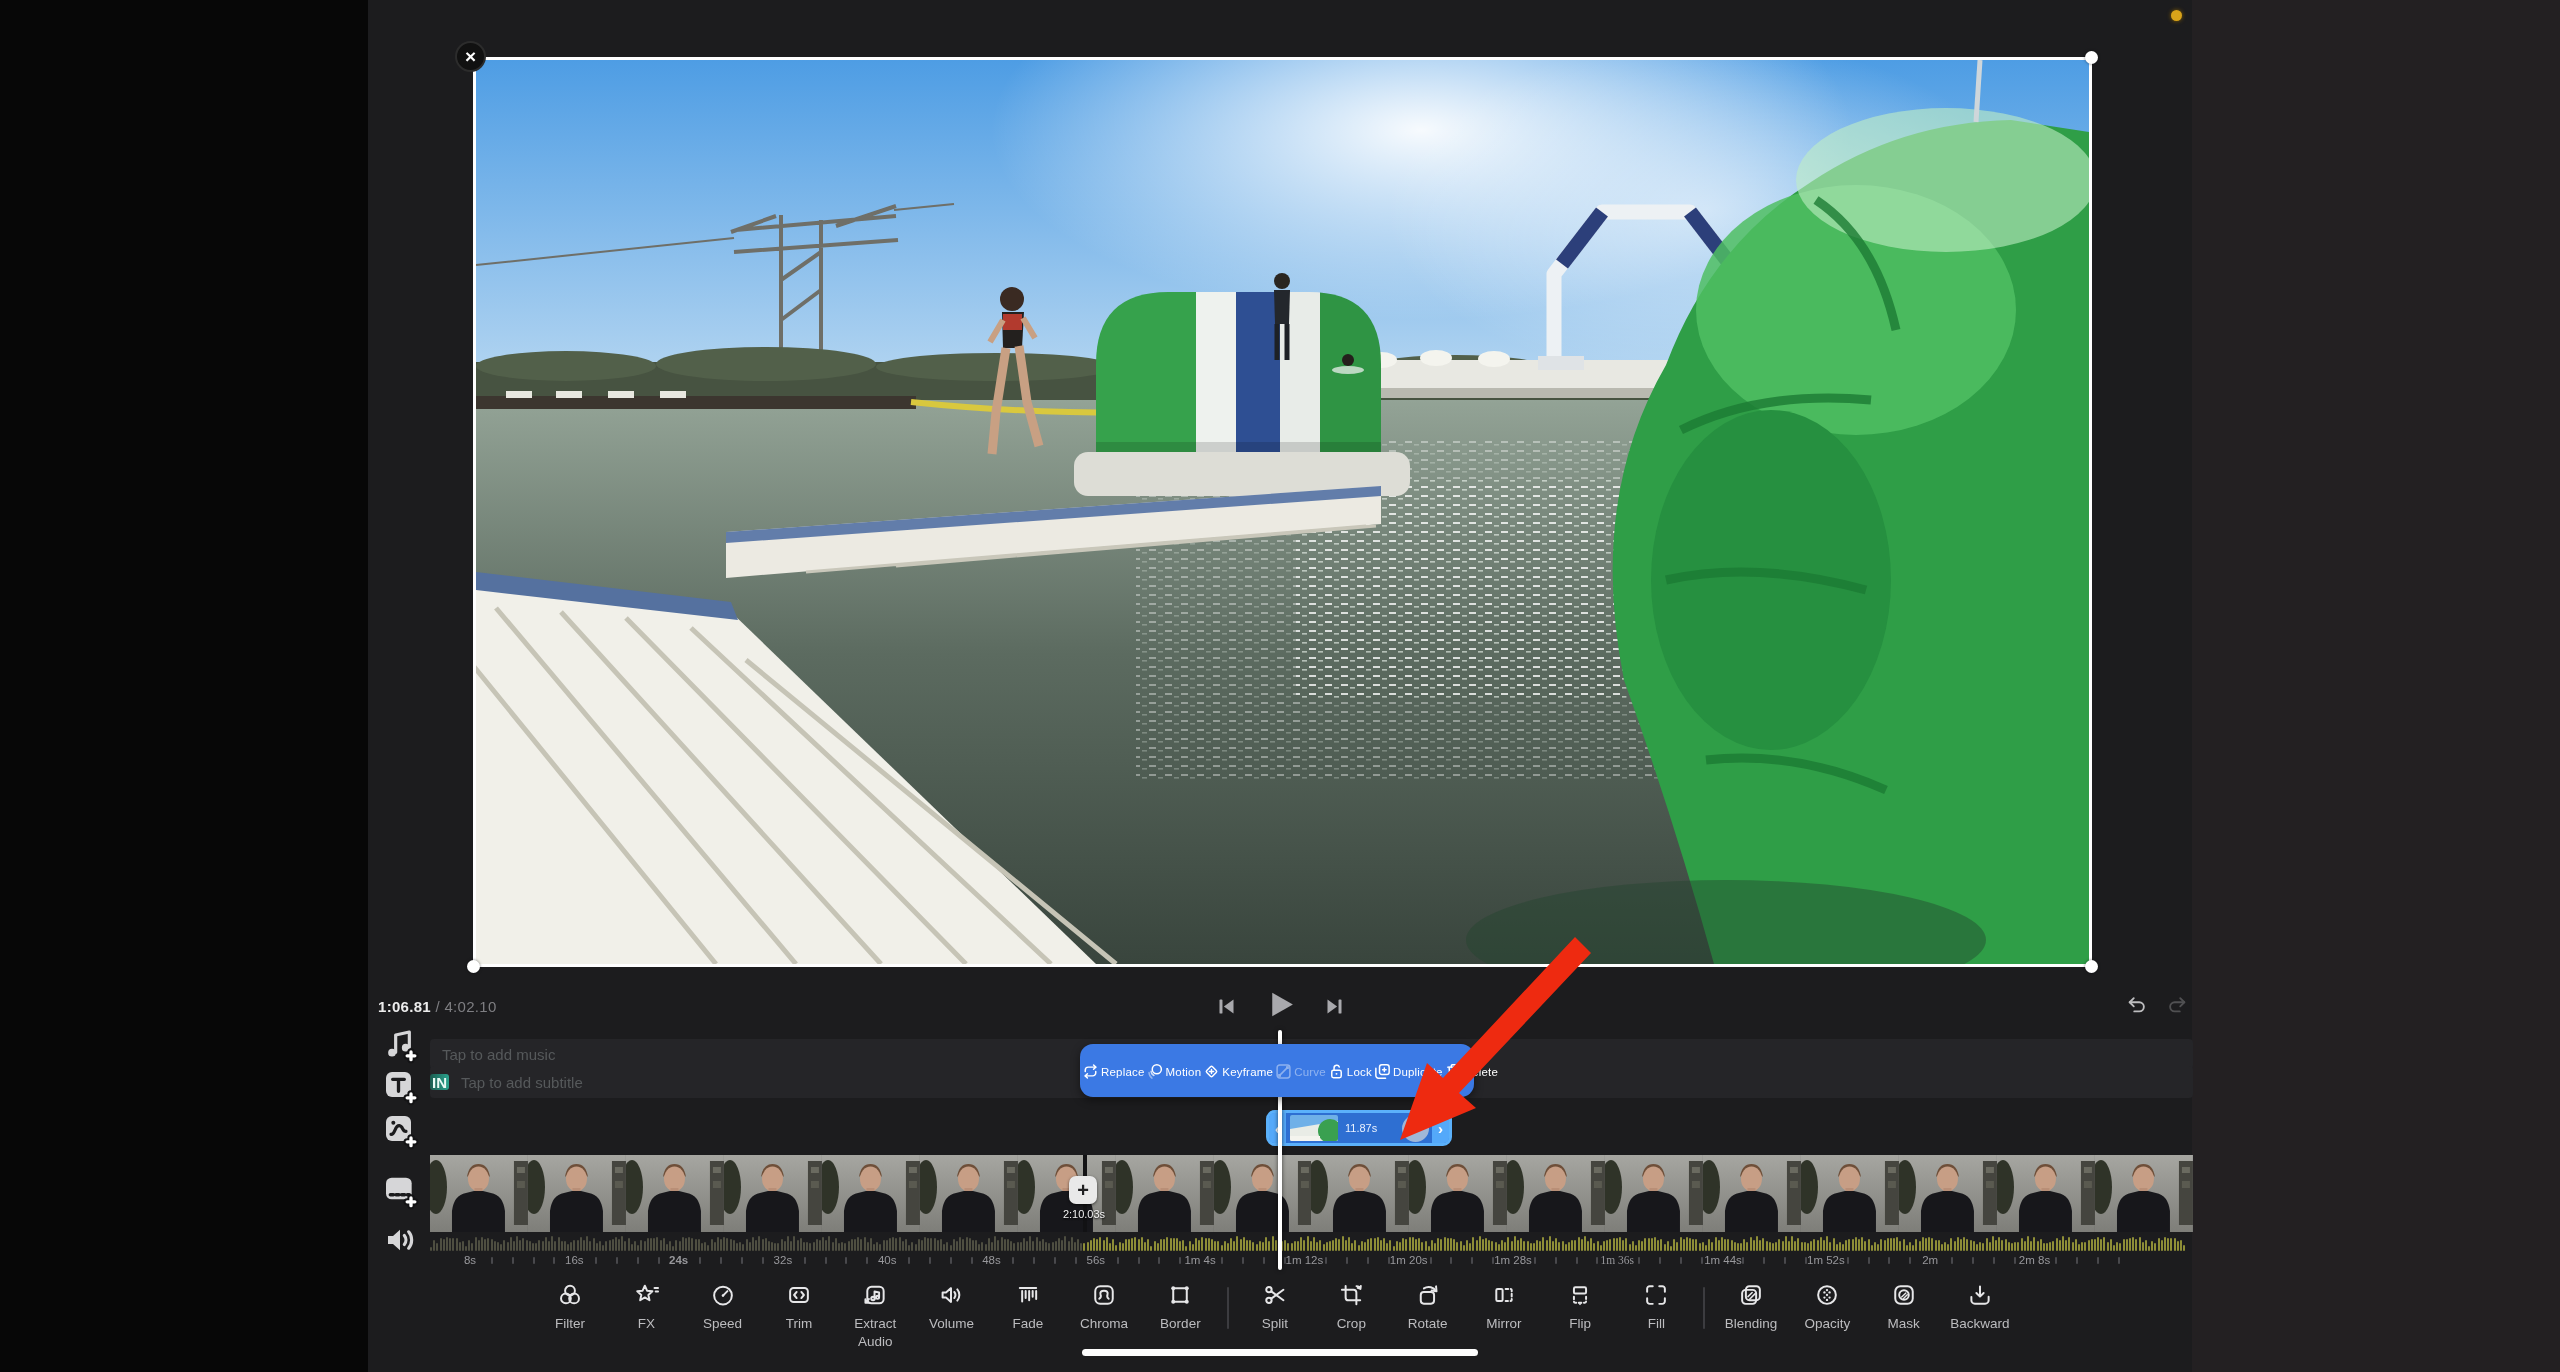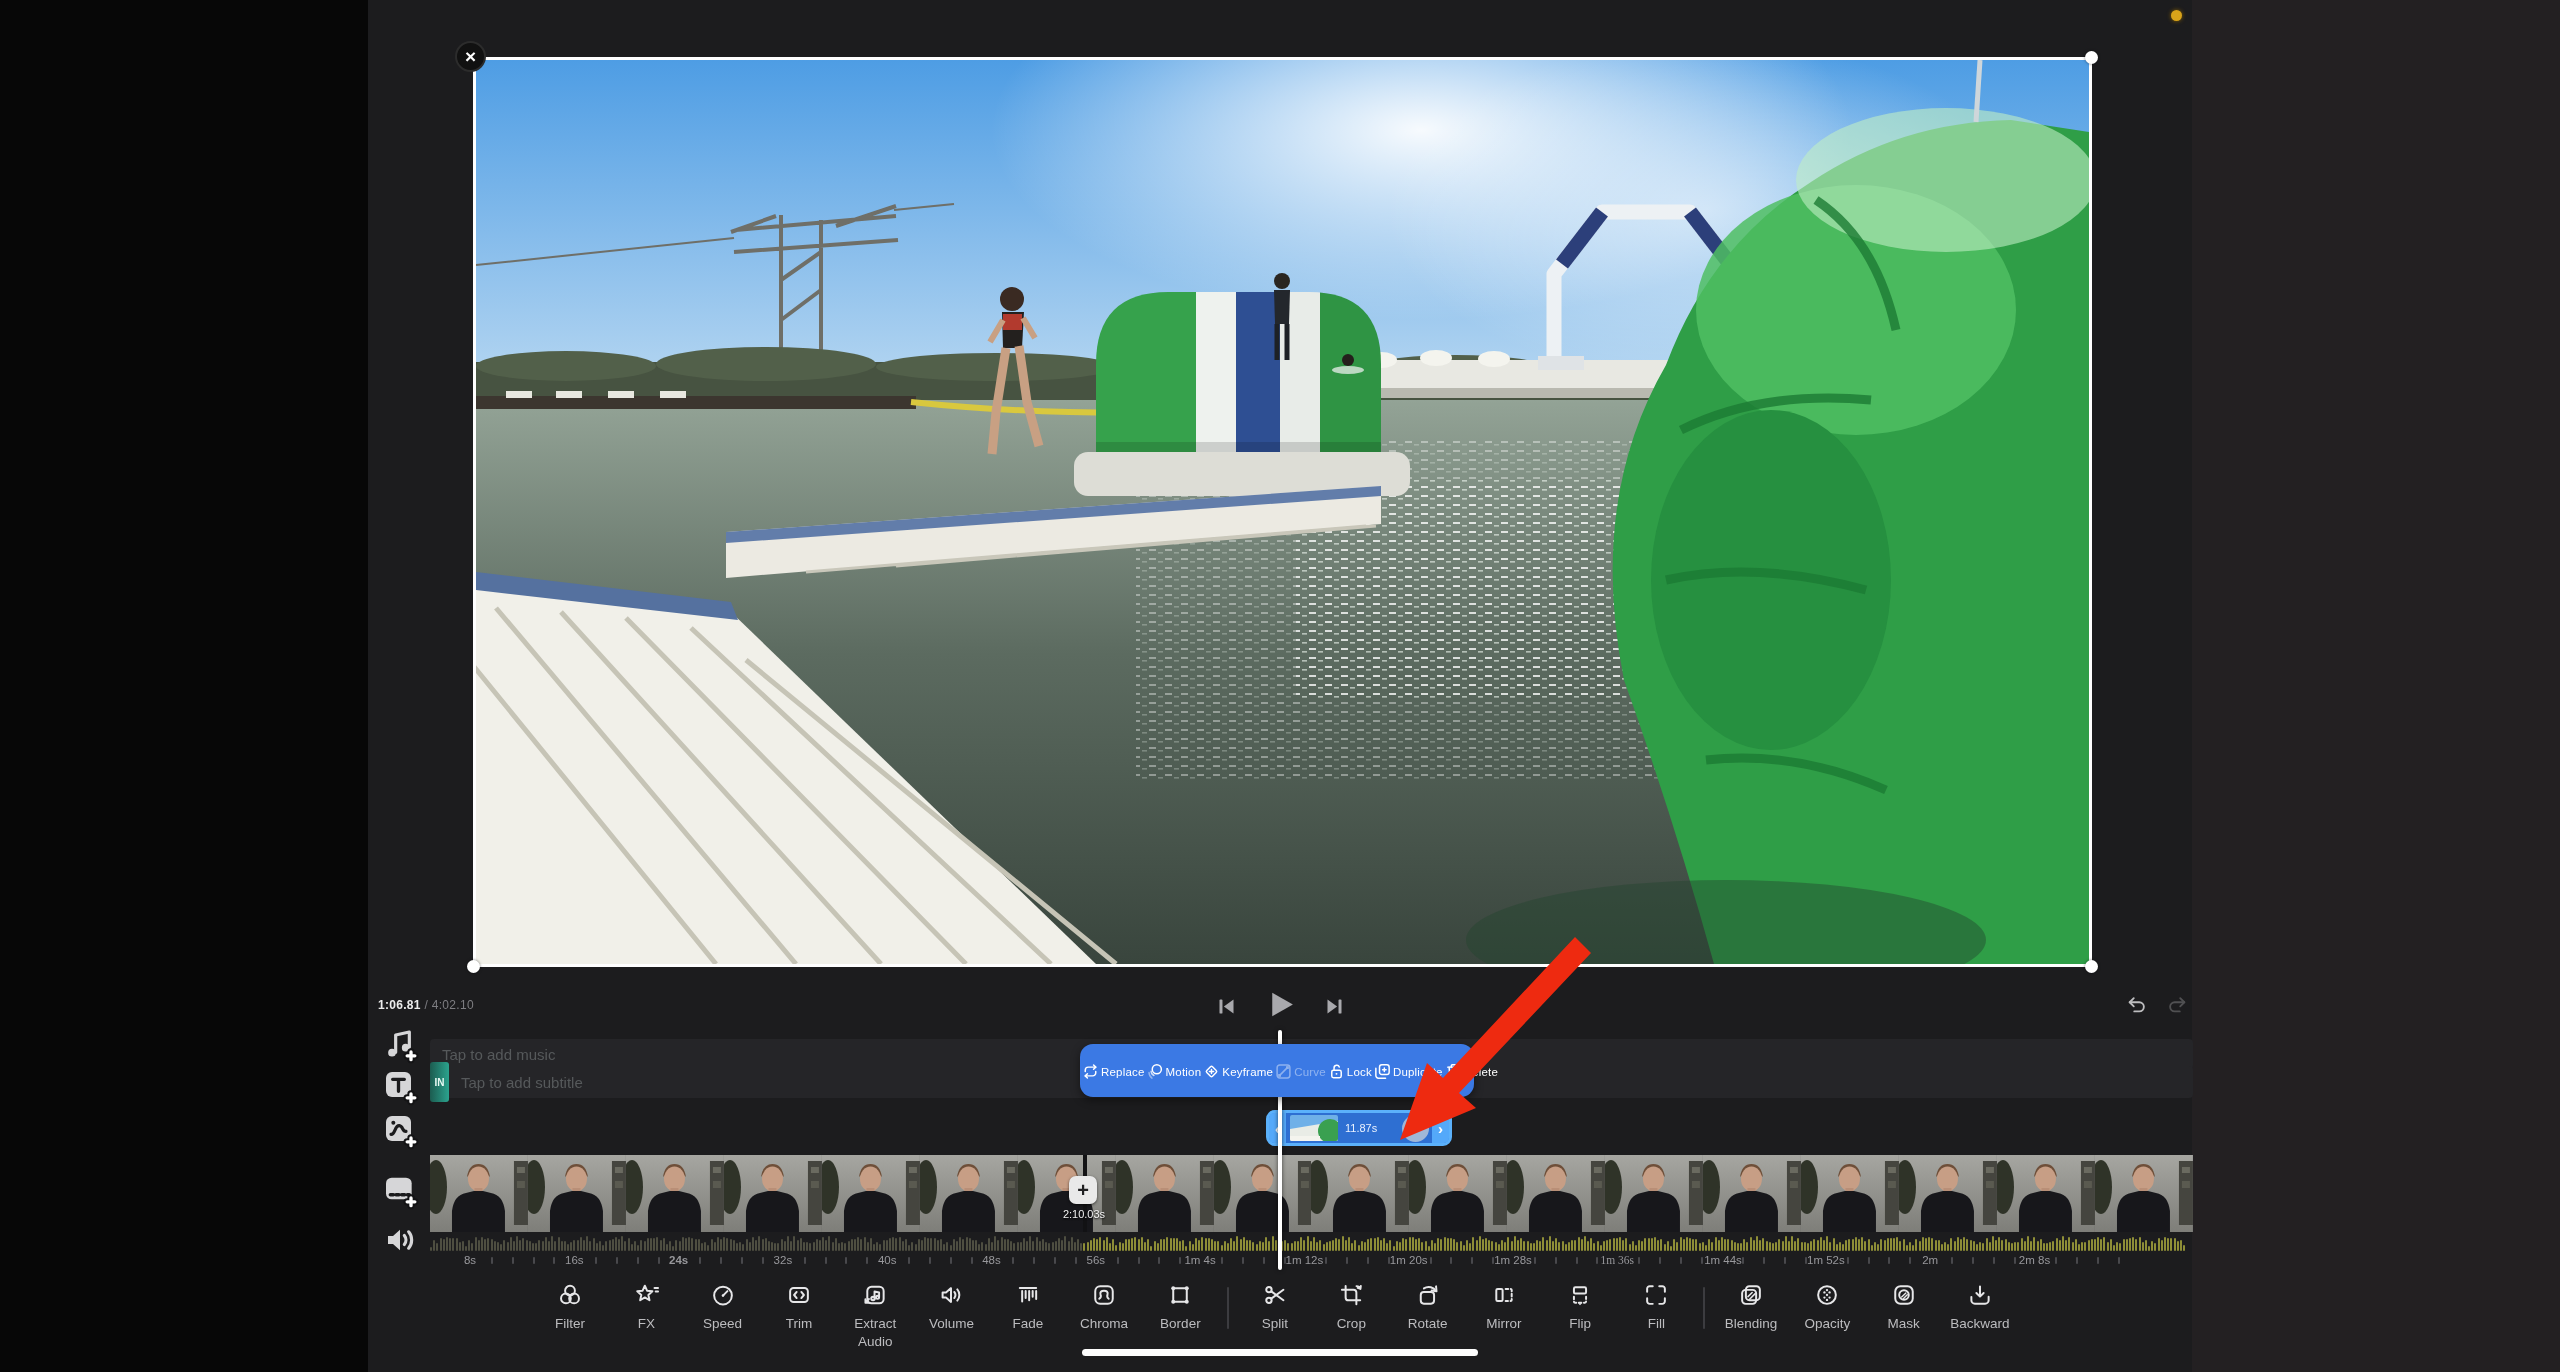--- a/index.html
+++ b/index.html
@@ -12,35 +12,35 @@
   .video-frame{position:absolute;left:473px;top:57px;width:1619px;height:910px;
                border:3px solid #ffffff;box-sizing:border-box;background:#9db8c8;}
   .video-frame svg{display:block;width:100%;height:100%;}
   .corner-dot{position:absolute;width:13px;height:13px;border-radius:50%;background:#fff;box-shadow:0 0 3px rgba(0,0,0,.5);}
   .close-btn{position:absolute;left:455px;top:41px;width:31px;height:31px;border-radius:50%;
              background:#111;border:2px solid #2c2c2c;color:#fff;display:flex;align-items:center;justify-content:center;
              font-size:19px;font-weight:bold;z-index:30;box-sizing:border-box;}
   .yellow-dot{position:absolute;left:2171px;top:10px;width:11px;height:11px;border-radius:50%;background:#d8a31a;box-shadow:0 0 4px #8a6200;}
 
   
-  .time-display{position:absolute;left:378px;top:998px;font-size:12px;letter-spacing:.3px;}
+  .time-display{position:absolute;left:378px;top:998px;font-size:15px;letter-spacing:.3px;}
   .time-display .cur{color:#ececec;font-weight:bold;}
   .time-display .sep,.time-display .tot{color:#7e7e82;}
   .transport-btn{position:absolute;color:#a9a9ad;}
   .transport-btn svg{display:block;}
   .undo-redo{position:absolute;top:994px;display:flex;gap:14px;}
   .undo-redo .dim{opacity:.32;}
 
   
   .track-row{position:absolute;left:430px;width:1763px;background:#252528;border-radius:4px;
              display:flex;align-items:center;color:#56595b;font-size:15px;}
   .row-music{top:1039px;height:30px;padding-left:12px;box-sizing:border-box;}
   .row-subtitle{top:1066px;height:32px;}
-  .in-badge{width:19px;height:40px;border-radius:3px;background:linear-gradient(90deg,#1c5c50,#2ba38e);
-            color:#eafaf5;font-size:10px;font-weight:bold;display:flex;align-items:center;justify-content:center;flex:0 0 auto;}
+  .in-badge{width:19px;height:16px;border-radius:3px;background:linear-gradient(90deg,#1c5c50,#2ba38e);
+            color:#eafaf5;font-size:15px;font-weight:bold;display:flex;align-items:center;justify-content:center;flex:0 0 auto;}
   .row-subtitle .ph{margin-left:12px;}
 
   .sidebar-icons{position:absolute;left:380px;top:1022px;width:42px;color:#d6d6d8;}
   .side-ic{position:absolute;width:40px;height:40px;}
   .side-ic svg{width:100%;height:100%;display:block;}
 
   
   .film-strip{position:absolute;left:430px;top:1155px;width:1763px;height:77px;overflow:hidden;
               background:#303033;display:flex;}
   .film-strip .tile{flex:0 0 97.95px;height:77px;box-shadow:inset -1px 0 0 rgba(0,0,0,.25);}

